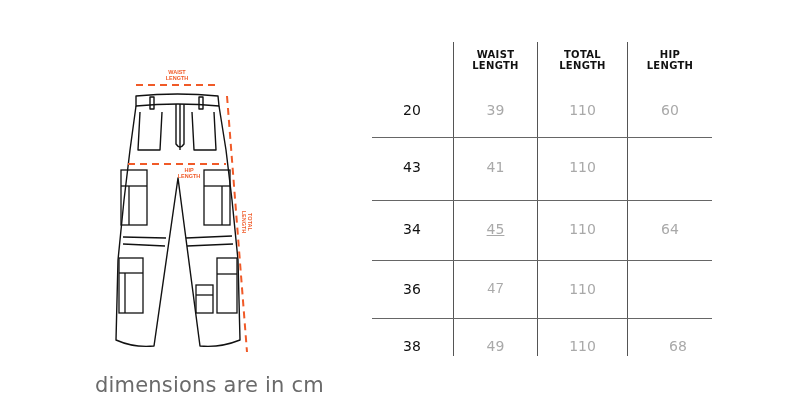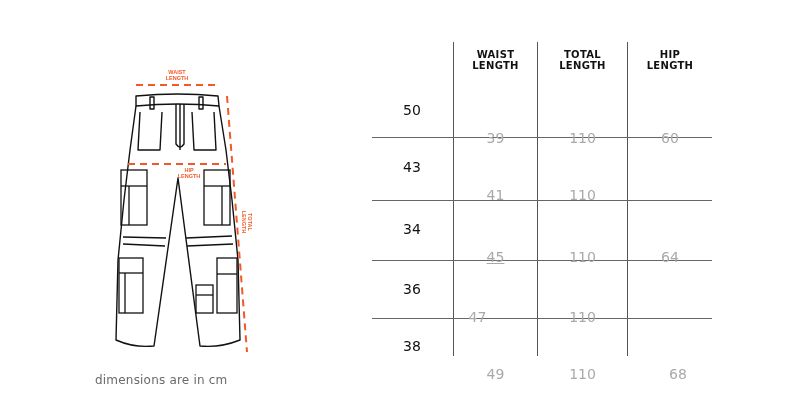--- a/index.html
+++ b/index.html
@@ -2,32 +2,32 @@
 <html><head>
   <meta charset="utf-8">
   <style>
     html, body { margin: 0; padding: 0; background: #ffffff; }
     body { width: 800px; height: 420px; position: relative; overflow: hidden;
            font-family: "DejaVu Sans", sans-serif; }
 
     .illustration { position: absolute; left: 0; top: 0; width: 360px; height: 420px; }
     .illustration svg { position: absolute; left: 0; top: 0; }
 
-    .footnote { position: absolute; left: 95px; top: 373px; font-size: 12px;
+    .footnote { position: absolute; left: 95px; top: 373px; font-size: 21px;
                 color: #6a6a6a; letter-spacing: 0.2px; }
 
     .size-table { position: absolute; left: 372px; top: 42px; width: 340px; height: 336px; }
     .vline { position: absolute; width: 1px; background: #555; top: 0; }
     .hline { position: absolute; height: 1px; background: #666; left: 0; width: 340px; }
 
     .col-head { position: absolute; top: 7px; text-align: center; font-weight: bold;
                 font-size: 10px; line-height: 11px; color: #111; letter-spacing: 0.3px; }
     .row-label { position: absolute; left: 0; width: 80px; text-align: center;
                  font-size: 14px; color: #111; }
-    .cell { position: absolute; text-align: center; font-size: 14px; color: #a9a9a9; margin-top: 28px; }
+    .cell { position: absolute; text-align: center; font-size: 14px; color: #a9a9a9; }
   </style>
 </head>
 <body>
 
 <div class="illustration">
   <svg width="360" height="420" viewBox="0 0 360 420">
     <g fill="none" stroke="#111" stroke-width="1.4" stroke-linejoin="round">
 
       <path d="M136 96 Q178 92 218 96 L219 106 Q178 102 136 106 Z"></path>
 
@@ -103,35 +103,35 @@
   </div>
   <div class="col-head" style="left:166px; width:89px;">
     <div>TOTAL</div>
     <div>LENGTH</div>
   </div>
   <div class="col-head" style="left:256px; width:84px;">
     <div>HIP</div>
     <div>LENGTH</div>
   </div>
 
-  <div class="row-label" style="top:60px;">50</div>
+  <div class="row-label" style="top:60px;">20</div>
   <div class="cell" style="left:82px; width:83px; top:60px;">39</div>
   <div class="cell" style="left:166px; width:89px; top:60px;">110</div>
   <div class="cell" style="left:256px; width:84px; top:60px;">60</div>
 
   <div class="row-label" style="top:117px;">43</div>
   <div class="cell" style="left:82px; width:83px; top:117px;">41</div>
   <div class="cell" style="left:166px; width:89px; top:117px;">110</div>
 
   <div class="row-label" style="top:179px;">34</div>
   <div class="cell" style="left:82px; width:83px; top:179px;text-decoration:underline;">45</div>
   <div class="cell" style="left:166px; width:89px; top:179px;">110</div>
   <div class="cell" style="left:256px; width:84px; top:179px;">64</div>
 
   <div class="row-label" style="top:239px;">36</div>
-  <div class="cell" style="left:64px; width:83px; top:239px;">47</div>
+  <div class="cell" style="left:82px; width:83px; top:239px;font-family:Liberation Mono, monospace;">47</div>
   <div class="cell" style="left:166px; width:89px; top:239px;">110</div>
 
   <div class="row-label" style="top:296px;">38</div>
   <div class="cell" style="left:82px; width:83px; top:296px;">49</div>
   <div class="cell" style="left:166px; width:89px; top:296px;">110</div>
   <div class="cell" style="left:264px; width:84px; top:296px;">68</div>
 </div>
 
 </body></html>

